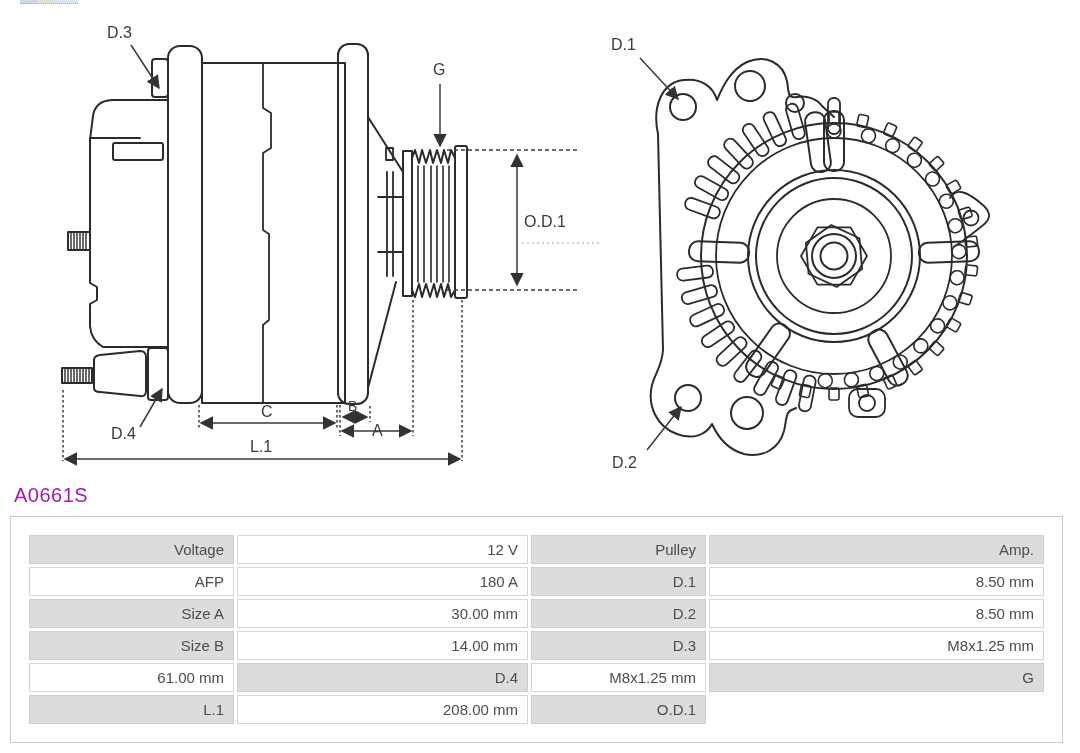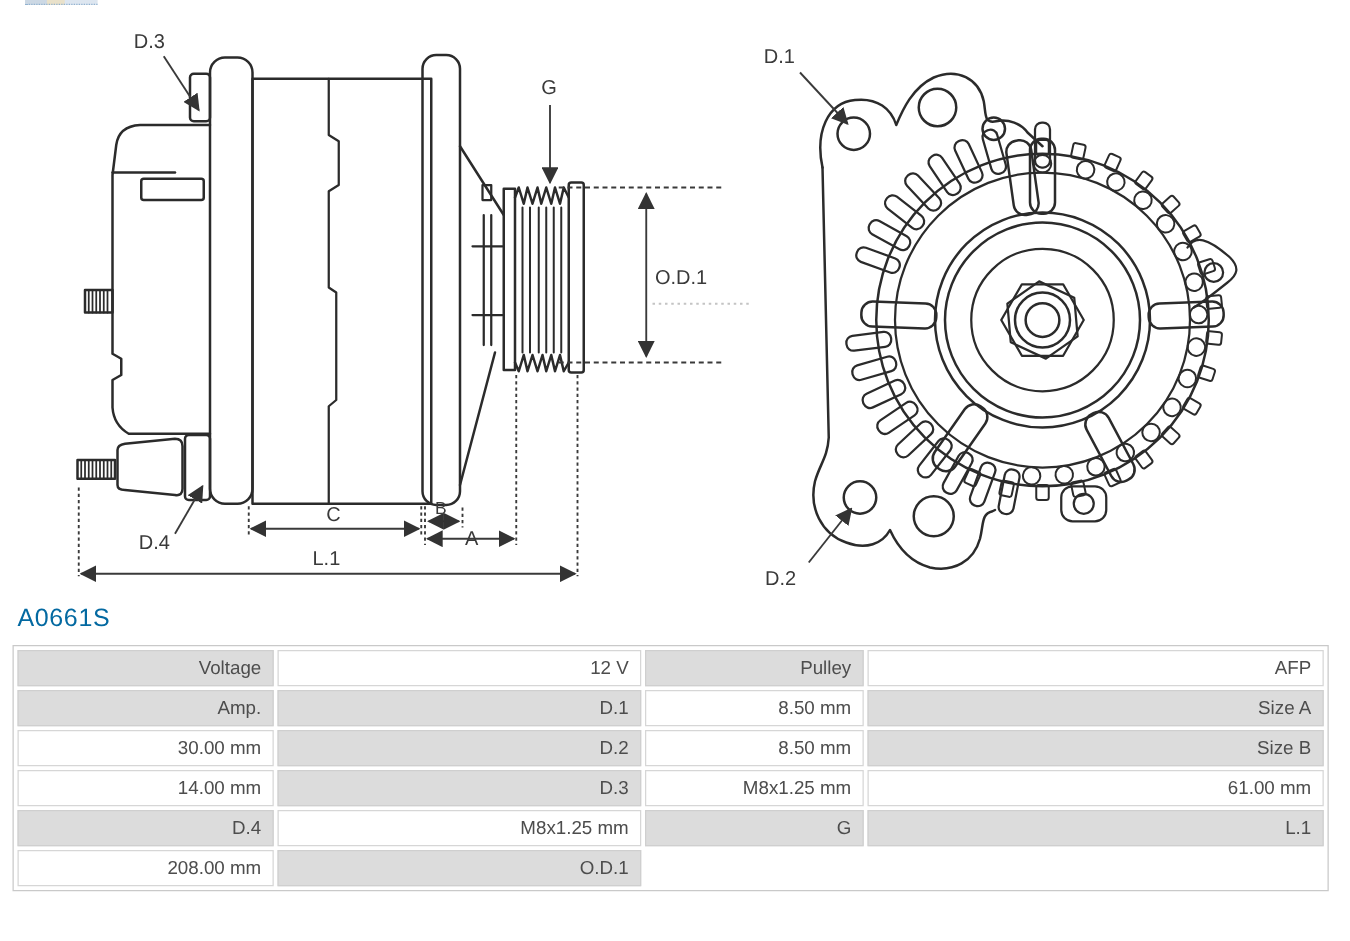--- a/index.html
+++ b/index.html
@@ -8,26 +8,26 @@
     font-family:"Liberation Sans",sans-serif;overflow:hidden;
   }
   .top-strip{
     position:absolute;left:20px;top:0;width:58px;height:3px;
     background:linear-gradient(90deg,#ccd8e4 0 30%,#e9e1ca 30% 55%,#dde6f0 55% 100%);
     border-bottom:1px dotted #92b2cf;
   }
   .drawing-svg{position:absolute;left:0;top:0;}
   .part-number{
     position:absolute;left:14px;top:484px;
-    font-size:20px;letter-spacing:.5px;color:#0369a1;
+    font-size:20px;letter-spacing:.5px;color:#a21caf;
   }
   .spec-table{
     position:absolute;left:10px;top:516px;width:1053px;
     display:grid;grid-template-columns:205px 291px 175px 1fr;
-    gap:3px;padding:3px;box-sizing:border-box;
+    gap:3px;padding:18px;box-sizing:border-box;
     background:#ffffff;border:1px solid #c9c9c9;
   }
   .cell{
     height:27px;line-height:27px;font-size:15px;color:#4d4d4d;
     text-align:right;padding-right:9px;border:1px solid #d6d6d6;
     white-space:nowrap;overflow:hidden;
   }
   .cell.label{background:#dcdcdc;border-color:#cfcfcf;}
   .cell.value{background:#ffffff;}
   text.dim{font-size:16px;fill:#3a3a3a;}
@@ -225,23 +225,24 @@
   <text class="dim" x="612" y="468">D.2</text>
 </svg>
 
 <div class="part-number">A0661S</div>
 
 <div class="spec-table">
 
   <div class="cell label">Voltage</div>
   <div class="cell value">12 V</div>
   <div class="cell label">Pulley</div>
+  <div class="cell label">Amp.</div>
+
   <div class="cell value">AFP</div>
-
-  <div class="cell label">Amp.</div>
+  <div class="cell value">180 A</div>
   <div class="cell label">D.1</div>
   <div class="cell value">8.50 mm</div>
 
   <div class="cell label">Size A</div>
   <div class="cell value">30.00 mm</div>
   <div class="cell label">D.2</div>
   <div class="cell value">8.50 mm</div>
 
   <div class="cell label">Size B</div>
   <div class="cell value">14.00 mm</div>

